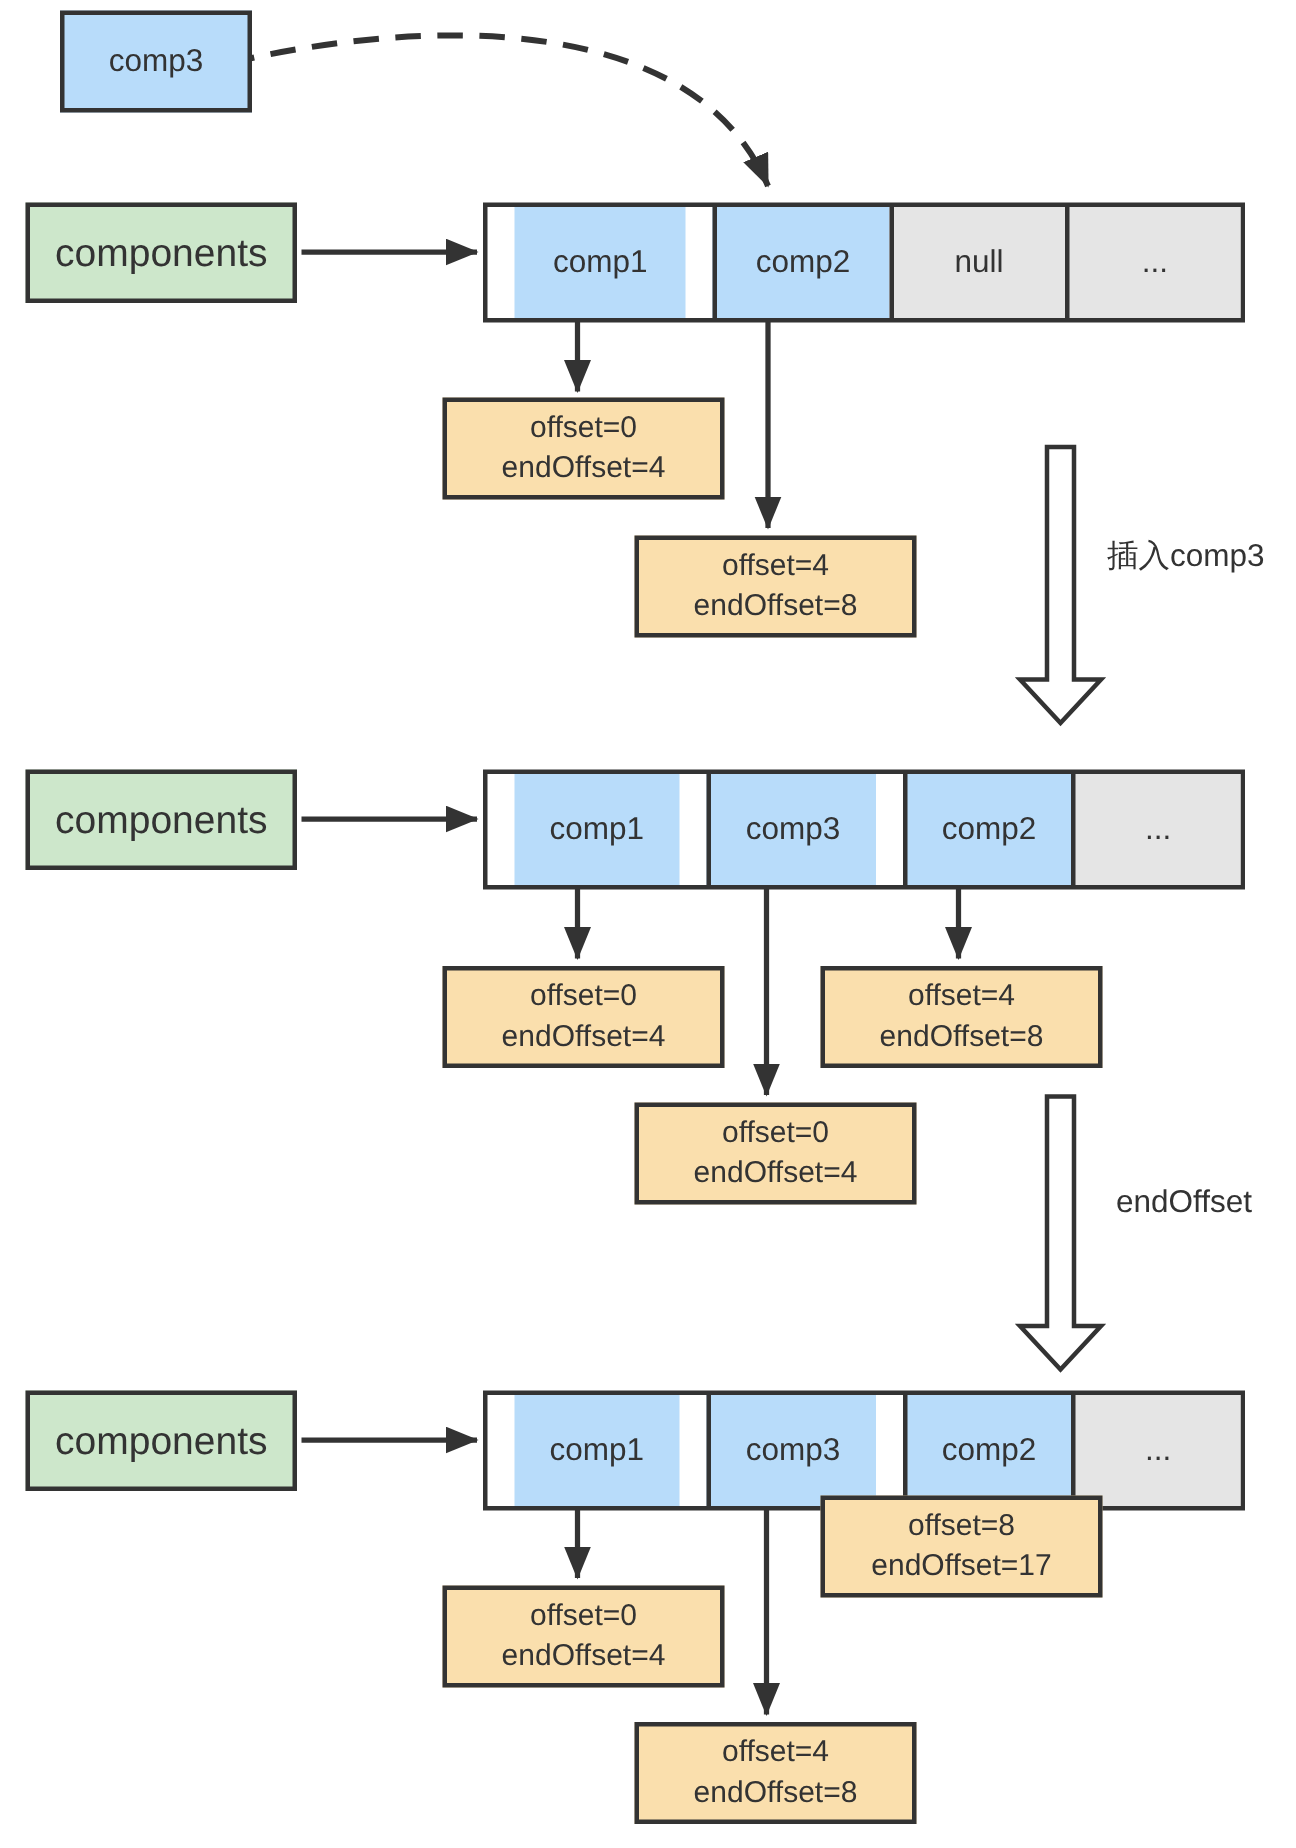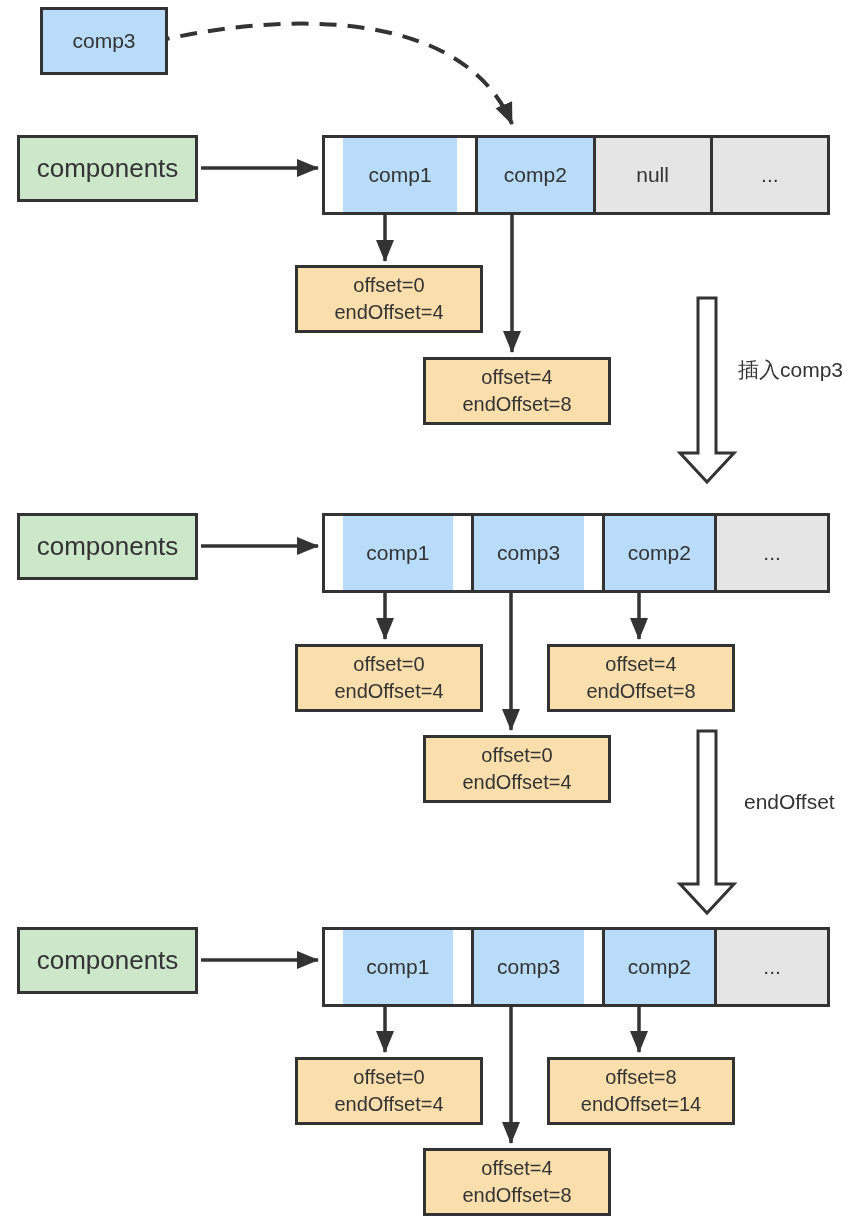--- a/index.html
+++ b/index.html
@@ -160,22 +160,22 @@
     <div class="cell blue">comp1</div>
     <div class="cell blue">comp3</div>
     <div class="cell blue">comp2</div>
     <div class="cell white">...</div>
   </div>
 
   <div class="box orange offset" style="left:295px; top:1057px;">
     <span>offset=0</span>
     <span>endOffset=4</span>
   </div>
-  <div class="box orange offset" style="left:547px; top:1057px;justify-content:center;">
+  <div class="box orange offset" style="left:547px; top:997px;justify-content:center;">
     <span>offset=8</span>
-    <span>endOffset=14</span>
+    <span>endOffset=17</span>
   </div>
   <div class="box orange offset" style="left:423px; top:1148px;">
     <span>offset=4</span>
     <span>endOffset=8</span>
   </div>
 
 </div>
 
 </body></html>

